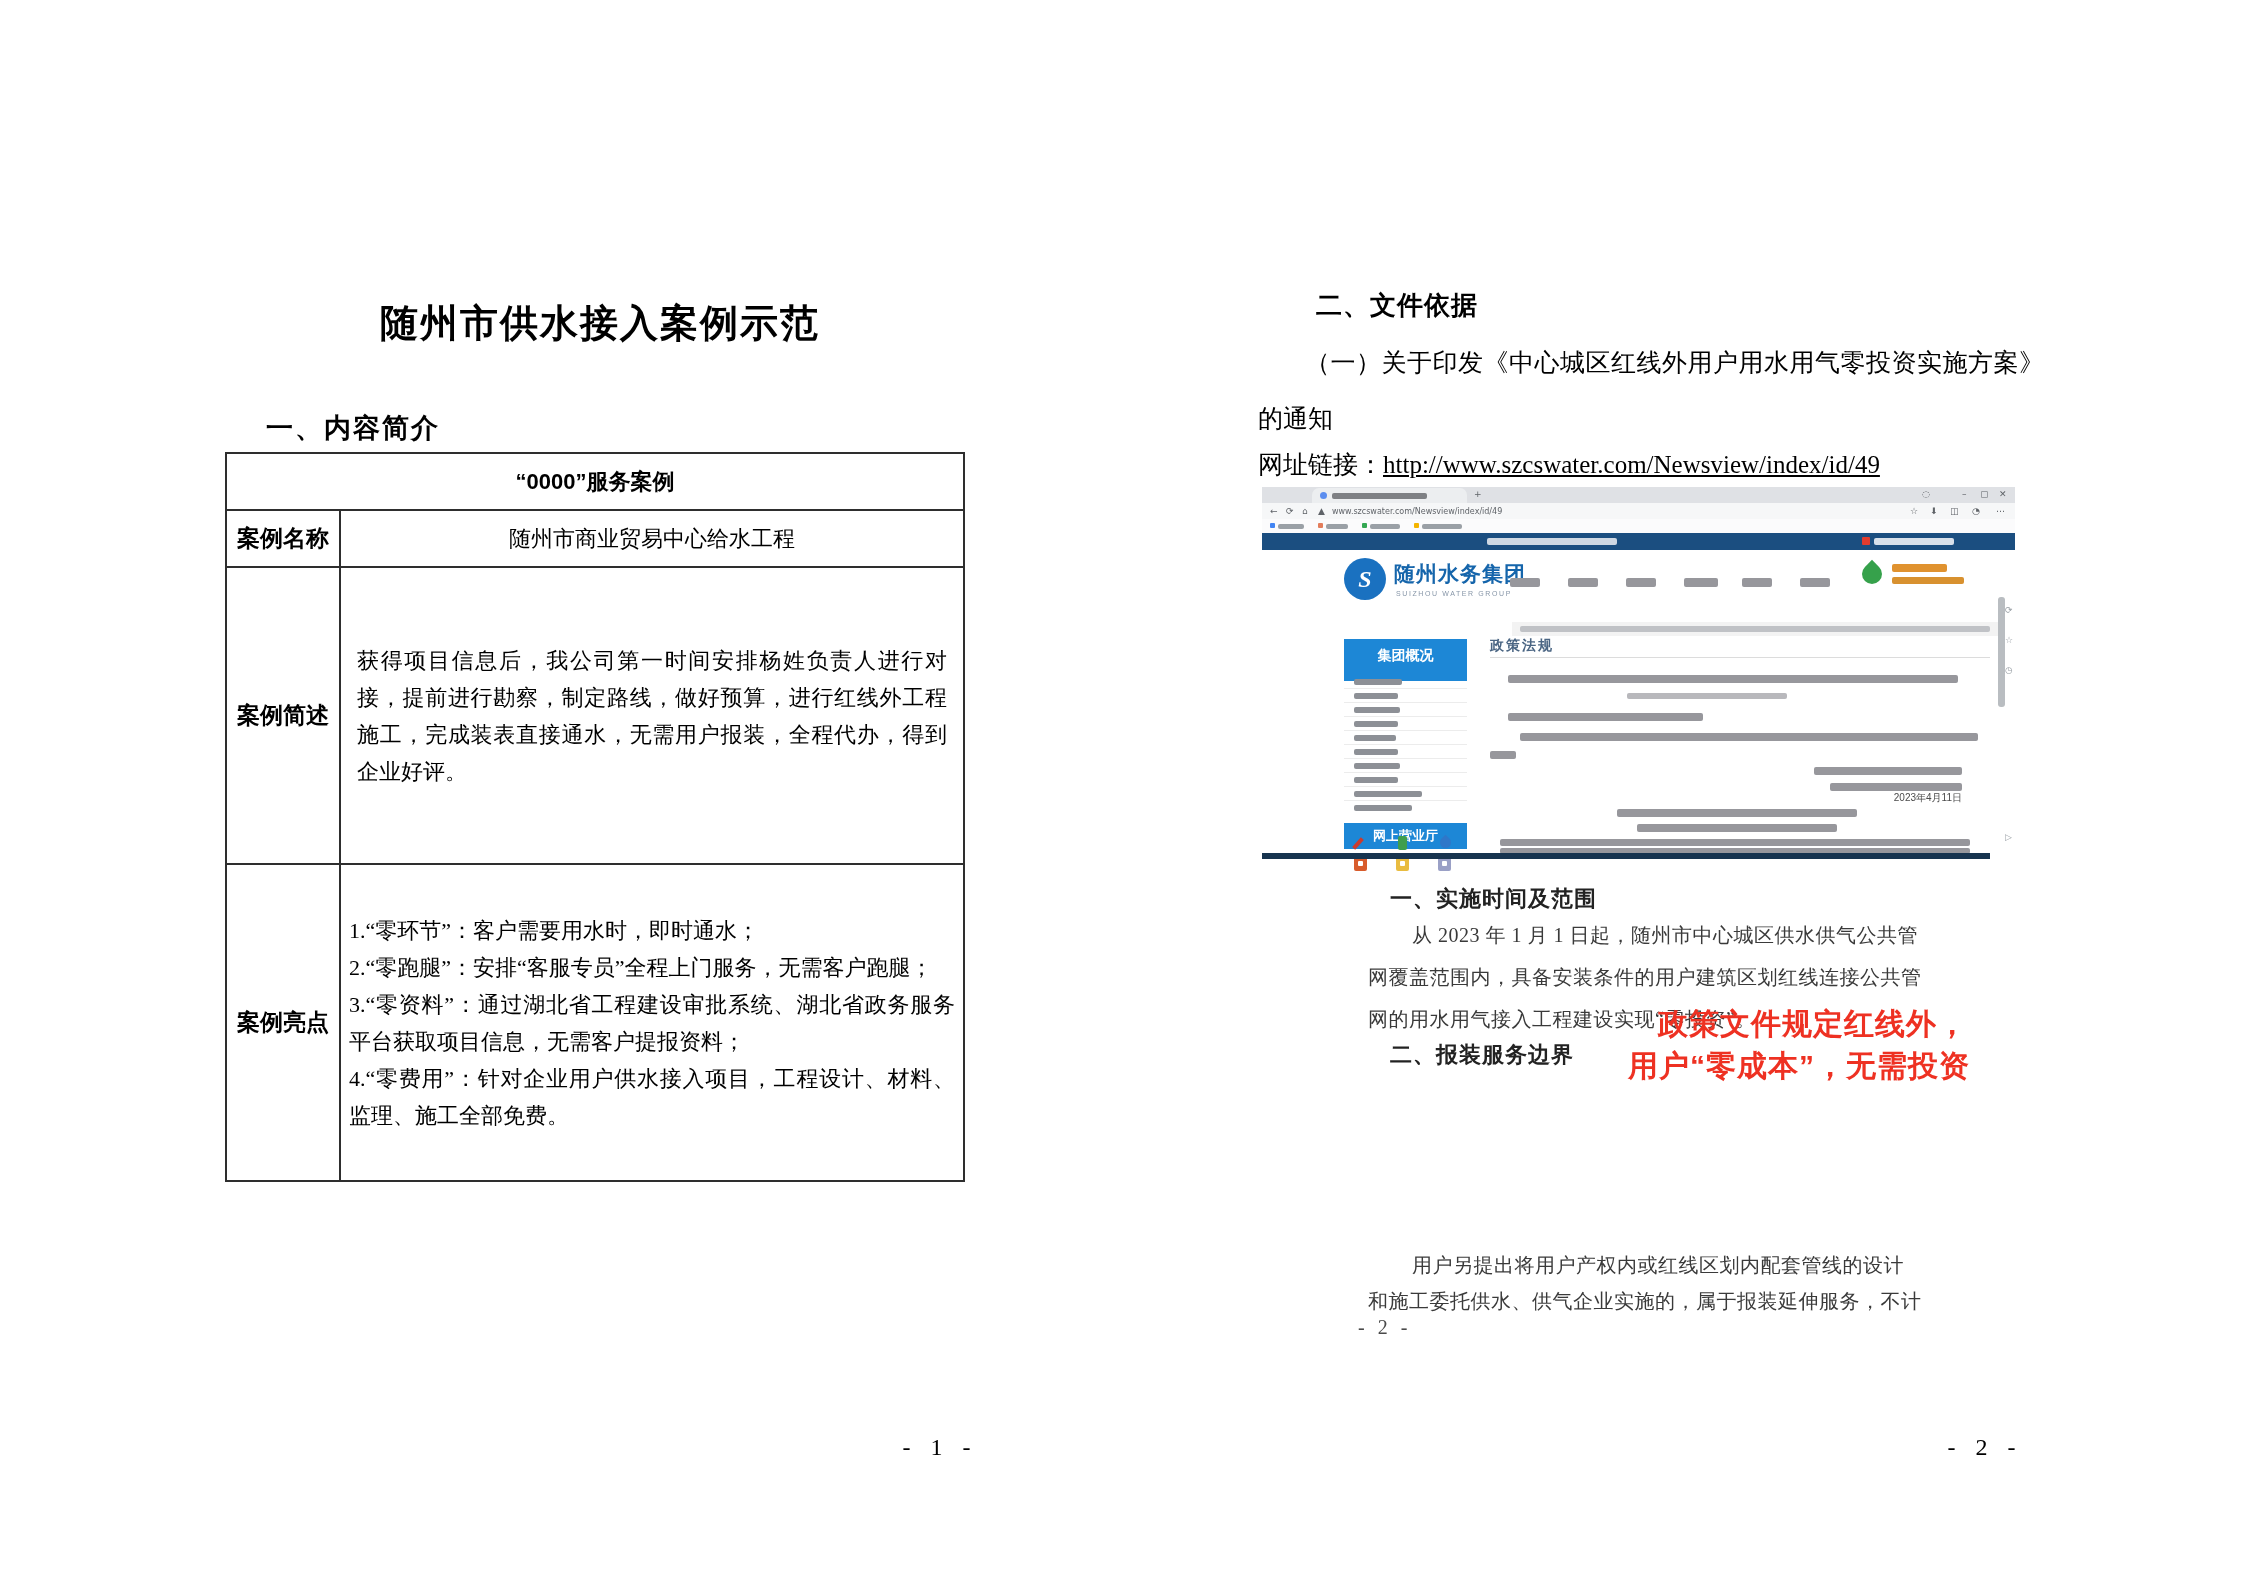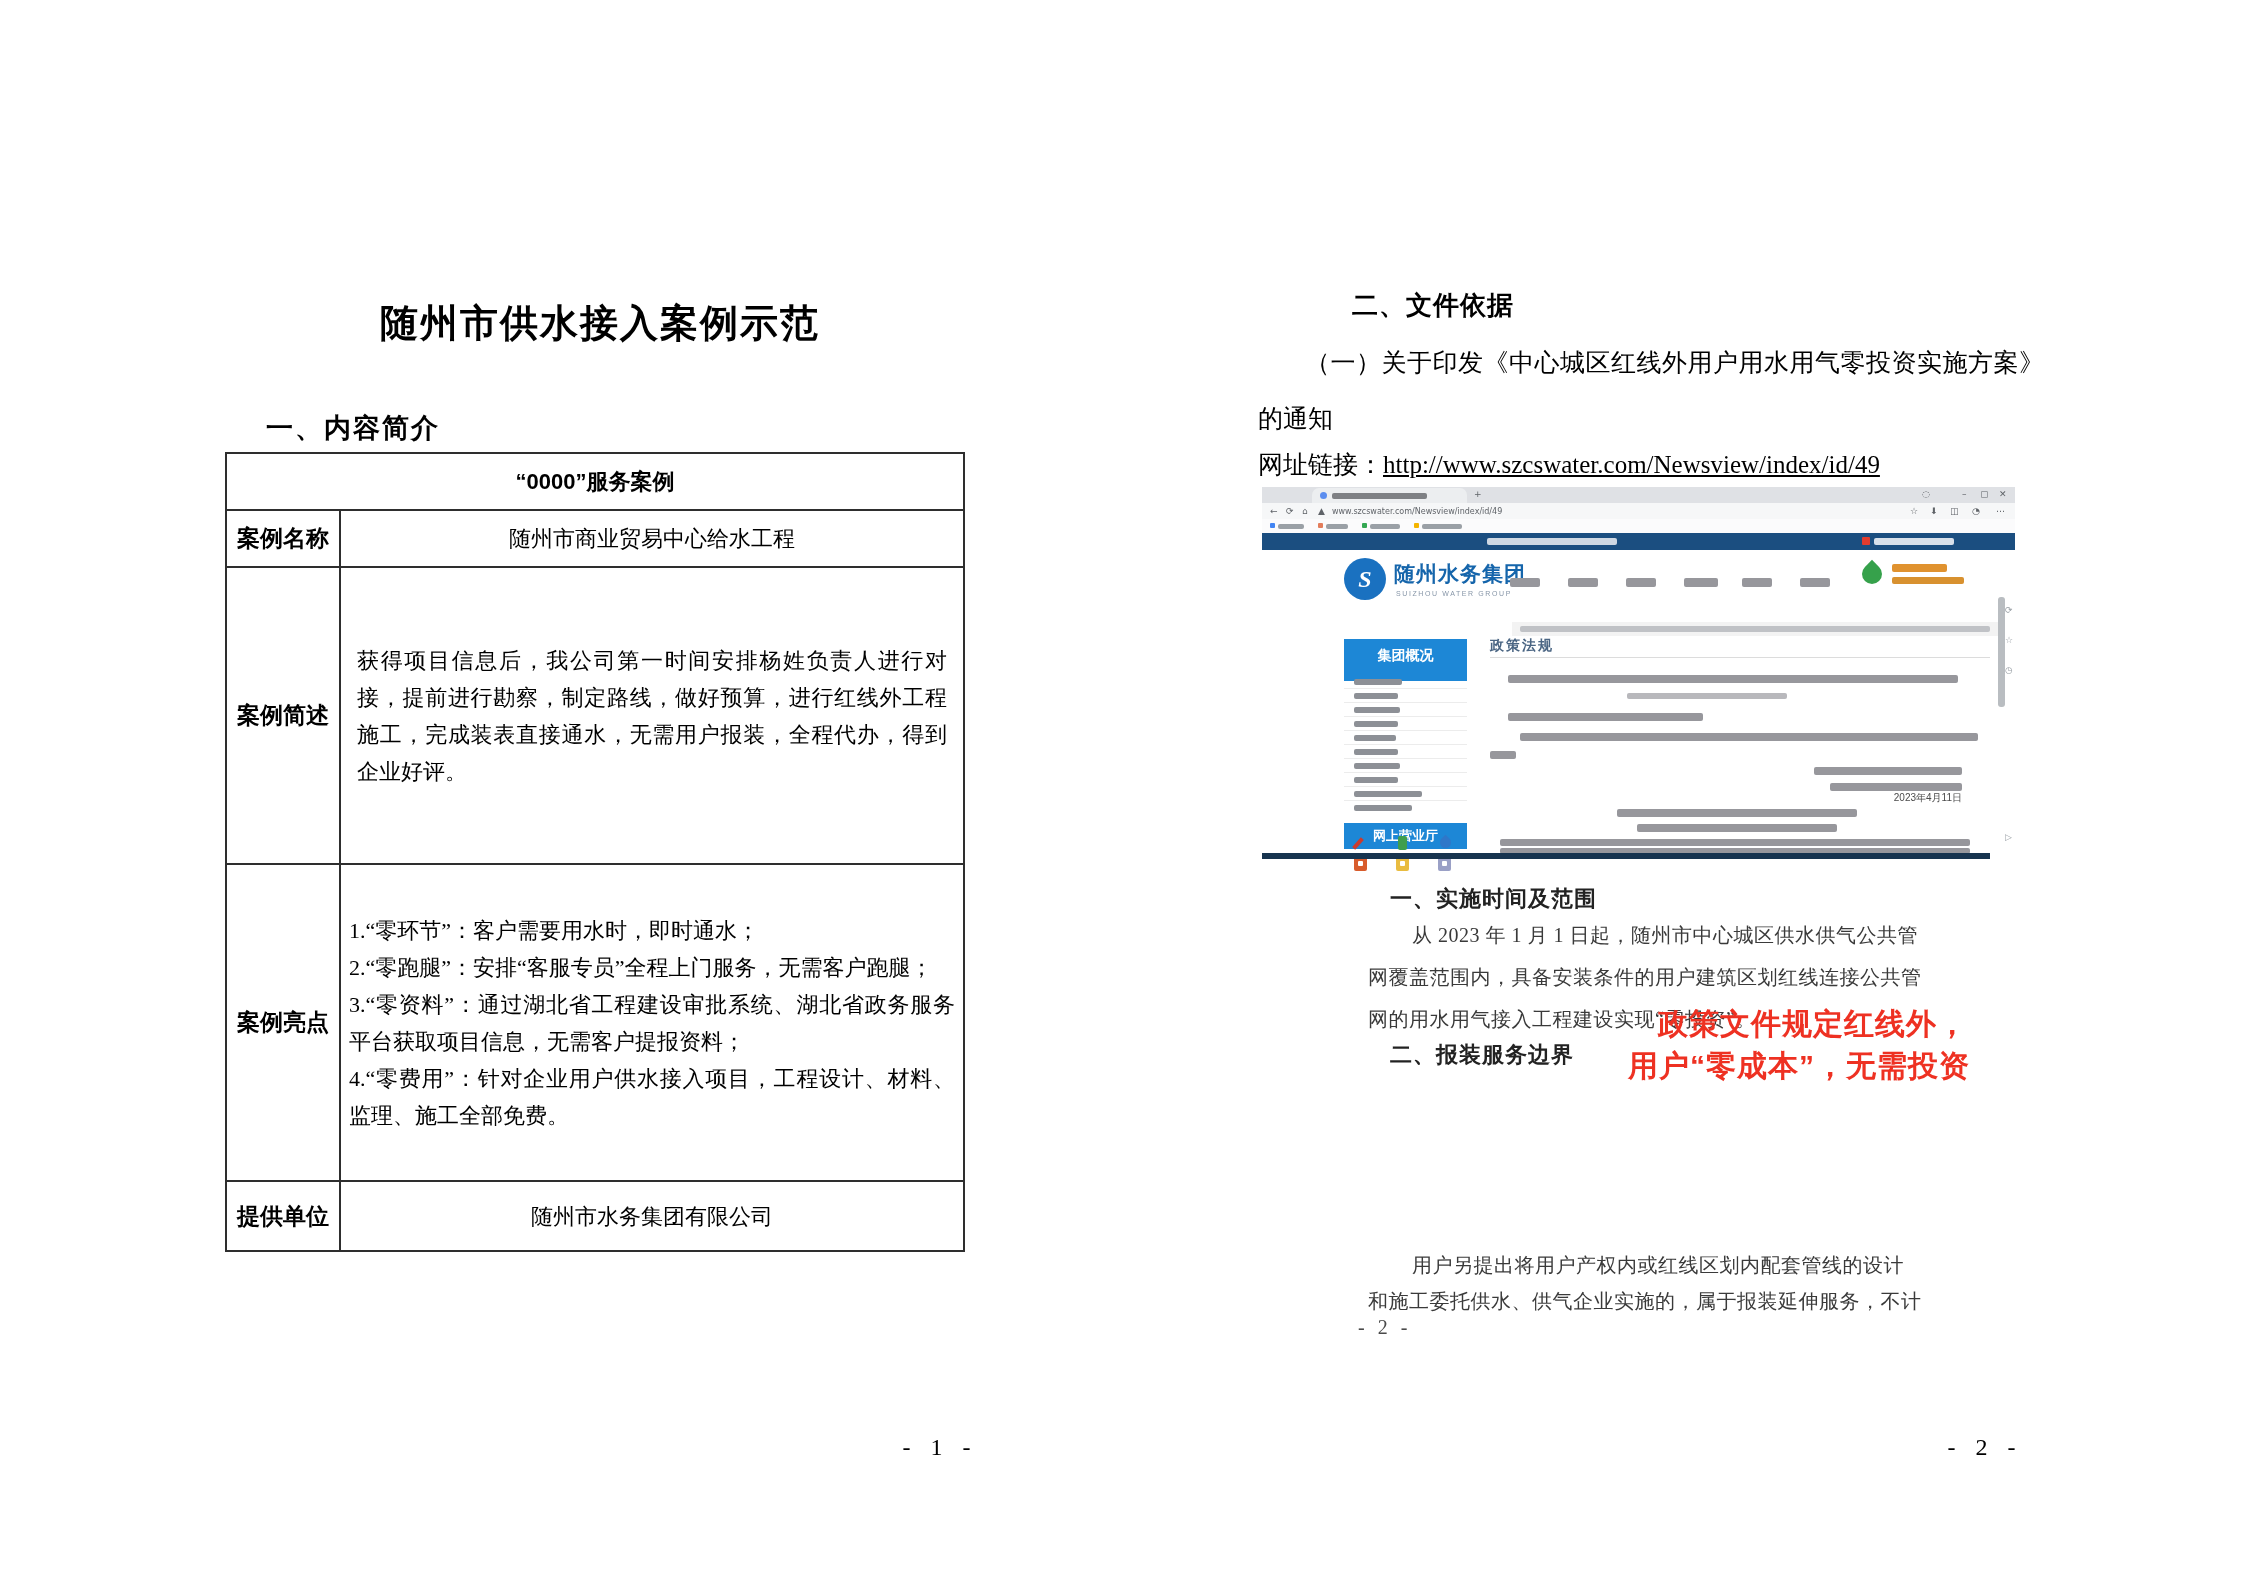--- a/index.html
+++ b/index.html
@@ -17,21 +17,21 @@
   .case-table td,.case-table th{border:2px solid #2e2e2e;vertical-align:middle;}
   .case-table th{font-family:"Liberation Sans",sans-serif;font-size:23px;font-weight:bold;text-align:center;}
   .case-table td{font-size:22px;line-height:37px;}
   .c-center{text-align:center;}
   .c-just{text-align:justify;padding:20px 16px;}
   .c-list{padding:20px 8px;text-align:justify;}
   .hdr-cell{font-family:"Liberation Sans",sans-serif;font-size:23px;font-weight:bold;text-align:center;}
   .pg-footer{width:200px;text-align:center;font-size:24px;letter-spacing:7px;}
 
   
-  .p2-sec{left:1316px;top:288px;font-family:"Liberation Sans",sans-serif;font-weight:bold;font-size:26px;letter-spacing:1px;margin-left:36px;}
+  .p2-sec{left:1316px;top:288px;font-family:"Liberation Sans",sans-serif;font-weight:bold;font-size:26px;letter-spacing:1px;}
   .p2-item{left:1305px;top:346px;font-size:25px;letter-spacing:0.5px;}
   .p2-item2{left:1258px;top:402px;font-size:25px;}
   .p2-link{left:1258px;top:448px;font-size:25px;}
   .p2-link .url{text-decoration:underline;}
 
   
   .shot{left:1262px;top:487px;width:753px;height:372px;background:#fff;}
   .shot-inner{position:absolute;inset:0;filter:blur(0.45px);}
   .bar{position:absolute;background:#97979c;border-radius:2px;filter:blur(0.7px);}
   .tabbar{position:absolute;left:0;top:0;width:100%;height:16px;background:#dfe1e5;}
@@ -105,24 +105,20 @@
     </tr>
     <tr style="height:317px">
       <th>案例亮点</th>
       <td class="c-list">
         <div>1.“零环节”：客户需要用水时，即时通水；</div>
         <div>2.“零跑腿”：安排“客服专员”全程上门服务，无需客户跑腿；</div>
         <div>3.“零资料”：通过湖北省工程建设审批系统、湖北省政务服务平台获取项目信息，无需客户提报资料；</div>
         <div>4.“零费用”：针对企业用户供水接入项目，工程设计、材料、监理、施工全部免费。</div>
       </td>
     </tr>
-    <tr style="height:70px">
-      <th>提供单位</th>
-      <td class="c-center">随州市水务集团有限公司</td>
-    </tr>
   </tbody>
     </table>
 
   <div class="abs pg-footer" style="left:840px;top:1434px;">- 1 -</div>
 
   <div class="abs p2-sec">二、文件依据</div>
   <div class="abs p2-item nowrap">（一）关于印发《中心城区红线外用户用水用气零投资实施方案》</div>
   <div class="abs p2-item2">的通知</div>
   <div class="abs p2-link nowrap">
     <span>网址链接：</span><span class="url">http://www.szcswater.com/Newsview/index/id/49</span>

